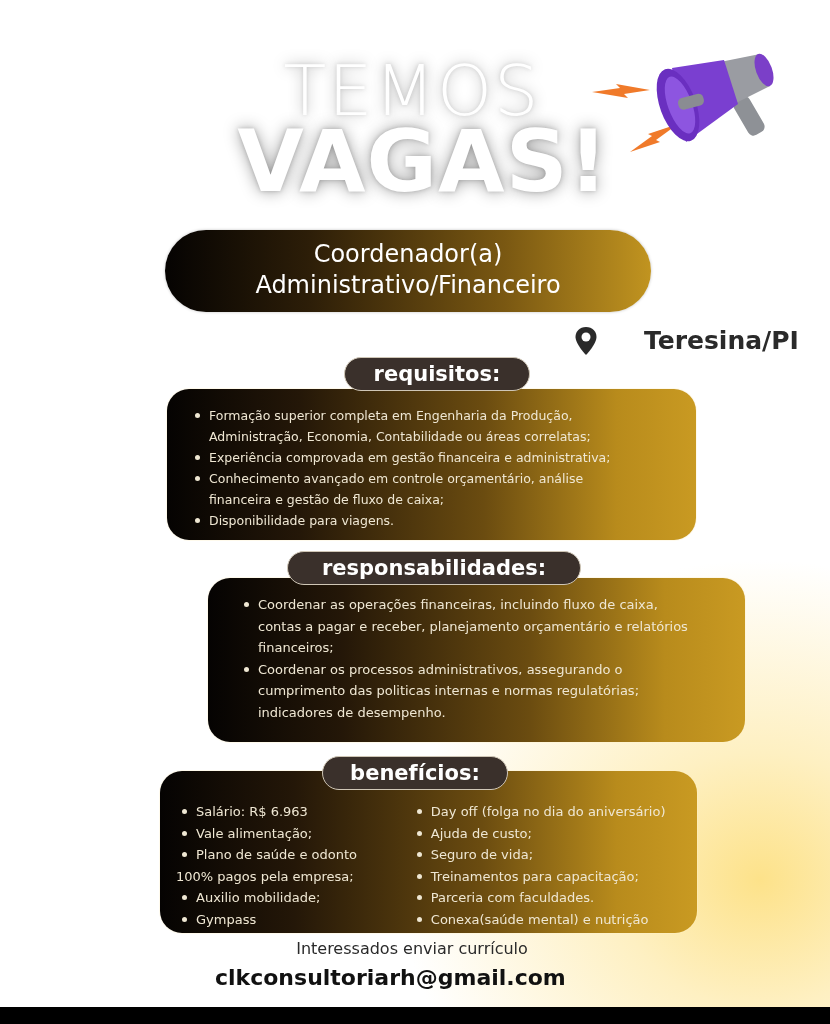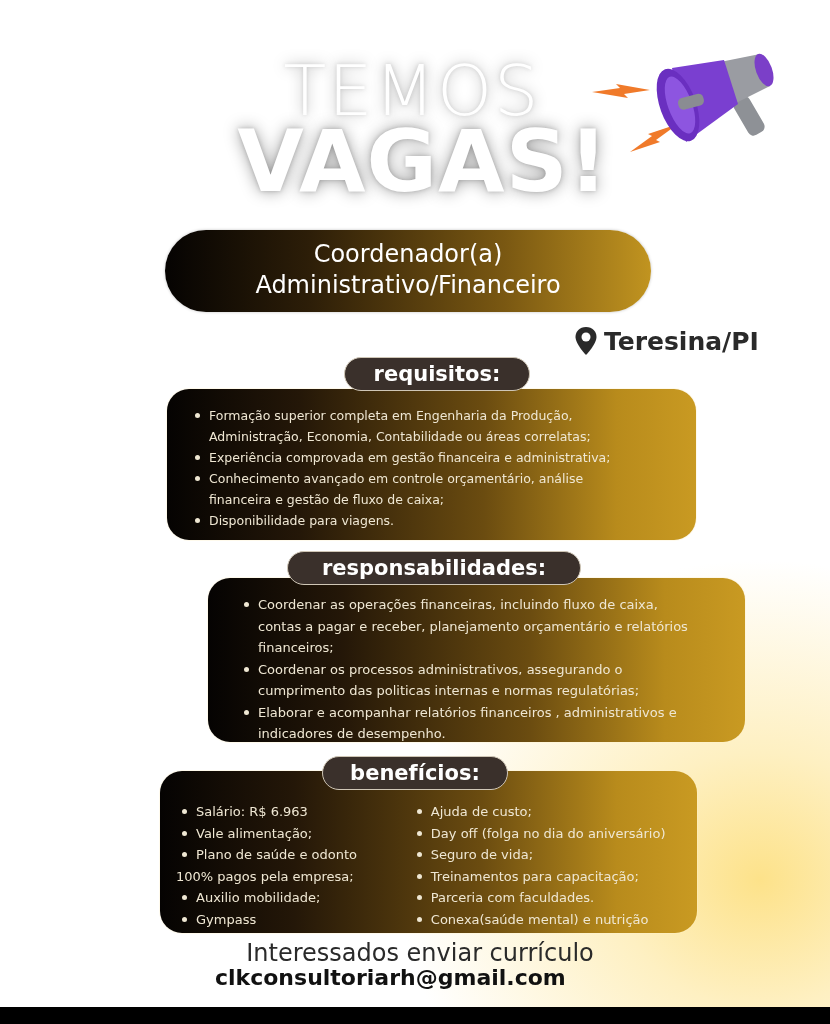--- a/index.html
+++ b/index.html
@@ -33,22 +33,22 @@
   .megaphone { position: absolute; left: 590px; top: 50px; width: 205px; height: 110px; }
   .title-pill {
     position: absolute; left: 165px; top: 230px; width: 486px; height: 82px;
     border-radius: 41px;
     background: linear-gradient(90deg, #050302 0%, #2d1e08 30%, #7a5812 70%, #c19420 100%);
     color: #fff; text-align: center; font-weight: normal; font-size: 24px; line-height: 31px;
     padding-top: 9px;
     box-shadow: 0 0 3px rgba(0,0,0,0.25);
   }
   .location {
-    position: absolute; left: 574px; top: 326px; display: flex; align-items: center;
-    font-weight: bold; font-size: 25px; color: #2a2a2a;
+    position: absolute; left: 574px; top: 326px; display: flex; 
+    font-weight: bold; font-size: 25px; color: #2a2a2a; gap: 40px;
   }
   .location .pin { width: 24px; height: 30px; margin-right: 6px; }
   .panel {
     position: absolute;
     background: linear-gradient(90deg, #050302 0%, #241708 25%, #6b4c10 60%, #b88b1c 85%, #c99a22 100%);
     border-radius: 22px;
     color: #efe7d3;
     font-size: 12.5px; line-height: 21px;
     box-shadow: 0 0 0 1px rgba(255,240,200,0.35);
   }
@@ -67,22 +67,22 @@
     border: 1.5px solid #cfc6b6;
     z-index: 2;
   }
   .req-panel { left: 167px; top: 389px; width: 529px; height: 151px; padding: 16px 0 0 22px; }
   .resp-panel { left: 160px; top: 578px; width: 537px; height: 164px; padding: 16px 0 0 30px; font-size: 13px; line-height: 21.5px; margin-left: 48px; }
   .ben-panel { left: 160px; top: 771px; width: 537px; height: 162px; padding: 30px 0 0 16px; font-size: 13px; line-height: 21.5px; }
   .ben-cols { display: flex; }
   .ben-col-left { width: 238px; }
   .ben-col-right { width: 290px; }
   .contact-line1 {
-    position: absolute; left: 220px; top: 939px; width: 400px; text-align: center;
-    font-size: 24px; color: #2a2a2a;
+    position: absolute; left: 212px; top: 939px; width: 400px; text-align: center;
+    font-size: 16px; color: #2a2a2a;
   }
   .contact-line2 {
     position: absolute; left: 215px; top: 965px; width: 410px; text-align: left;
     font-size: 22px; font-weight: bold; color: #111;
   }
 </style>
 </head>
 <body>
 
 <div class="bg-glow"></div>
@@ -132,39 +132,38 @@
 </div>
 
 <div class="pill-label" style="left:287px; top:551px; width:294px;">responsabilidades:</div>
 <div class="panel resp-panel">
   <ul>
     <li class="bullet">Coordenar as operações financeiras, incluindo fluxo de caixa,</li>
     <li class="cont">contas a pagar e receber, planejamento orçamentário e relatórios</li>
     <li class="cont">financeiros;</li>
     <li class="bullet">Coordenar os processos administrativos, assegurando o</li>
     <li class="cont">cumprimento das politicas internas e normas regulatórias;</li>
-    <li class="bullet">Elaborar e acompanhar relatórios financeiros , administrativos e</li>
     <li class="cont">indicadores de desempenho.</li>
   </ul>
 </div>
 
 <div class="pill-label" style="left:322px; top:756px; width:186px;">benefícios:</div>
 <div class="panel ben-panel">
   <div class="ben-cols">
     <ul class="ben-col-left">
       <li class="bullet">Salário: R$ 6.963</li>
       <li class="bullet">Vale alimentação;</li>
       <li class="bullet">Plano de saúde e odonto</li>
       <li class="noindent">100% pagos pela empresa;</li>
       <li class="bullet"> Auxilio mobilidade;</li>
       <li class="bullet">Gympass</li>
     </ul>
     <ul class="ben-col-right">
+      <li class="bullet">Day off (folga no dia do aniversário)</li>
       <li class="bullet">Ajuda de custo;</li>
-      <li class="bullet">Day off (folga no dia do aniversário)</li>
       <li class="bullet">Seguro de vida;</li>
       <li class="bullet">Treinamentos para capacitação;</li>
       <li class="bullet">Parceria com faculdades.</li>
       <li class="bullet">Conexa(saúde mental) e nutrição</li>
     </ul>
   </div>
 </div>
 
 <div class="contact-line1">Interessados enviar currículo</div>
 <div class="contact-line2">clkconsultoriarh@gmail.com</div>

